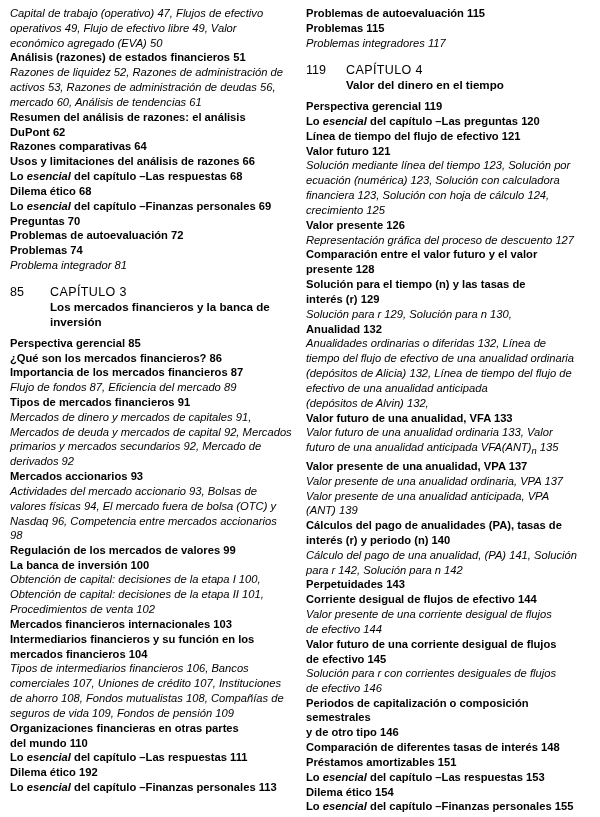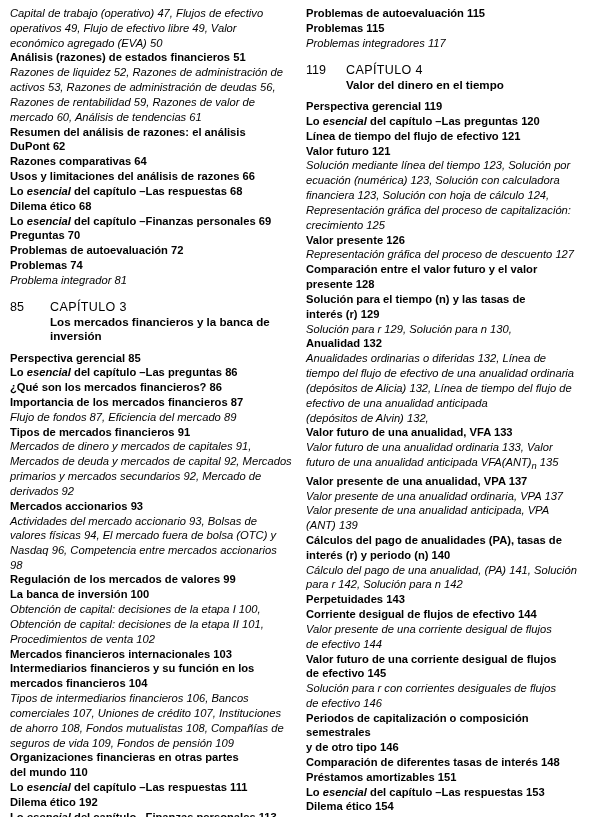--- a/index.html
+++ b/index.html
@@ -77,21 +77,20 @@
   <div class="columns">
 
     <div class="col">
       <div id="left-pre">
           <div class="entry italic">Capital de trabajo (operativo)  47, Flujos de efectivo</div>
           <div class="entry italic">operativos  49, Flujo de efectivo libre  49, Valor</div>
           <div class="entry italic">económico agregado (EVA)  50</div>
           <div class="entry bold">Análisis (razones) de estados financieros  51</div>
           <div class="entry italic">Razones de liquidez  52, Razones de administración de</div>
           <div class="entry italic">activos  53, Razones de administración de deudas  56,</div>
-          <div class="entry italic">Razones de rentabilidad  59, Razones de valor de</div>
           <div class="entry italic">mercado  60, Análisis de tendencias  61</div>
           <div class="entry bold">Resumen del análisis de razones: el análisis</div>
           <div class="entry bold">DuPont  62</div>
           <div class="entry bold">Razones comparativas  64</div>
           <div class="entry bold">Usos y limitaciones del análisis de razones  66</div>
           <div class="entry bold"><span>Lo </span><span class="italic">esencial</span><span> del capítulo –Las respuestas  68</span></div>
           <div class="entry bold">Dilema ético  68</div>
           <div class="entry bold"><span>Lo </span><span class="italic">esencial</span><span> del capítulo –Finanzas personales  69</span></div>
           <div class="entry bold">Preguntas  70</div>
           <div class="entry bold">Problemas de autoevaluación  72</div>
@@ -105,21 +104,20 @@
           <div class="chapter-label">CAPÍTULO 3</div>
           <div class="chapter-title">
             <div>Los mercados financieros y la banca de</div>
             <div>inversión</div>
           </div>
         </div>
       </div>
 
       <div id="left-post">
           <div class="entry bold">Perspectiva gerencial  85</div>
-          <div class="entry bold"><span>Lo </span><span class="italic">esencial</span><span> del capítulo –Las preguntas  86</span></div>
           <div class="entry bold">¿Qué son los mercados financieros?  86</div>
           <div class="entry bold">Importancia de los mercados financieros  87</div>
           <div class="entry italic">Flujo de fondos  87, Eficiencia del mercado  89</div>
           <div class="entry bold">Tipos de mercados financieros  91</div>
           <div class="entry italic">Mercados de dinero y mercados de capitales  91,</div>
           <div class="entry italic">Mercados de deuda y mercados de capital  92, Mercados</div>
           <div class="entry italic">primarios y mercados secundarios  92, Mercado de</div>
           <div class="entry italic">derivados  92</div>
           <div class="entry bold">Mercados accionarios  93</div>
           <div class="entry italic">Actividades del mercado accionario  93, Bolsas de</div>
@@ -163,21 +161,20 @@
       </div>
 
       <div id="right-post">
           <div class="entry bold">Perspectiva gerencial  119</div>
           <div class="entry bold"><span>Lo </span><span class="italic">esencial</span><span> del capítulo –Las preguntas  120</span></div>
           <div class="entry bold">Línea de tiempo del flujo de efectivo  121</div>
           <div class="entry bold">Valor futuro  121</div>
           <div class="entry italic">Solución mediante línea del tiempo  123, Solución por</div>
           <div class="entry italic">ecuación (numérica)  123, Solución con calculadora</div>
           <div class="entry italic">financiera  123, Solución con hoja de cálculo  124,</div>
-          <div class="entry italic">Representación gráfica del proceso de capitalización:</div>
           <div class="entry italic">crecimiento  125</div>
           <div class="entry bold">Valor presente  126</div>
           <div class="entry italic">Representación gráfica del proceso de descuento  127</div>
           <div class="entry bold">Comparación entre el valor futuro y el valor</div>
           <div class="entry bold">presente  128</div>
           <div class="entry bold">Solución para el tiempo (n) y las tasas de</div>
           <div class="entry bold">interés (r)  129</div>
           <div class="entry italic">Solución para r  129, Solución para n  130,</div>
           <div class="entry bold">Anualidad  132</div>
           <div class="entry italic">Anualidades ordinarias o diferidas  132, Línea de</div>

